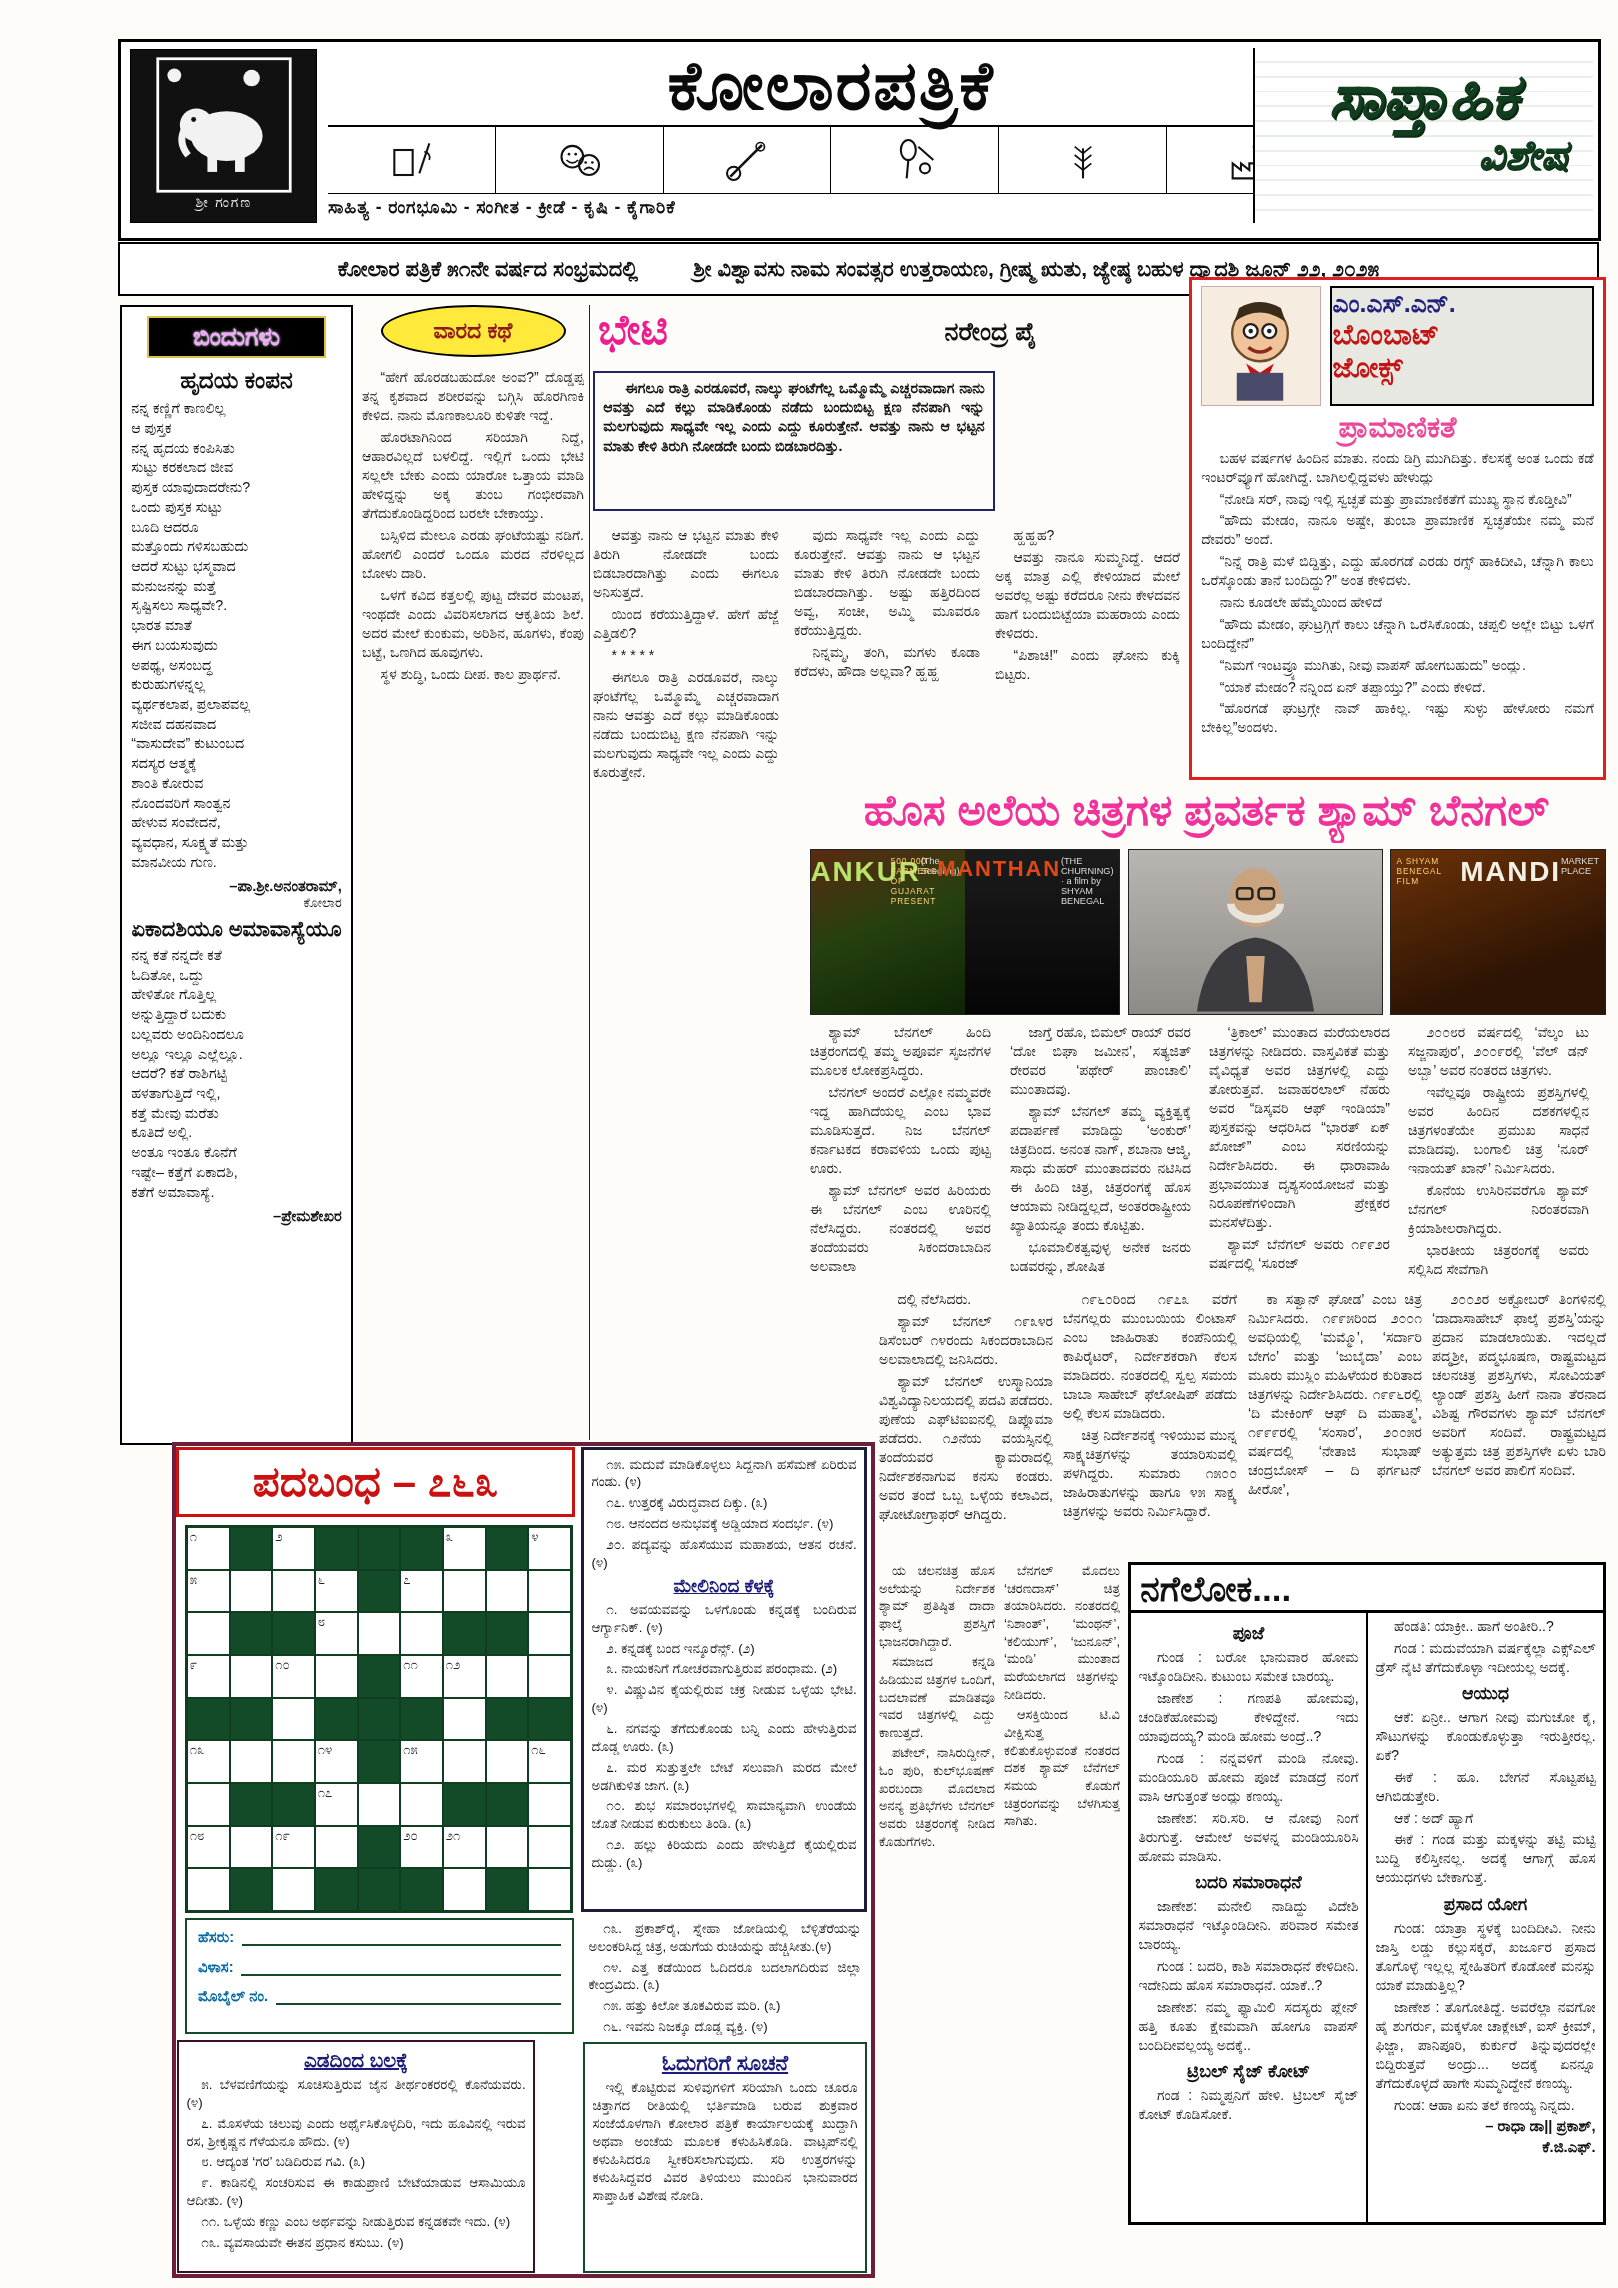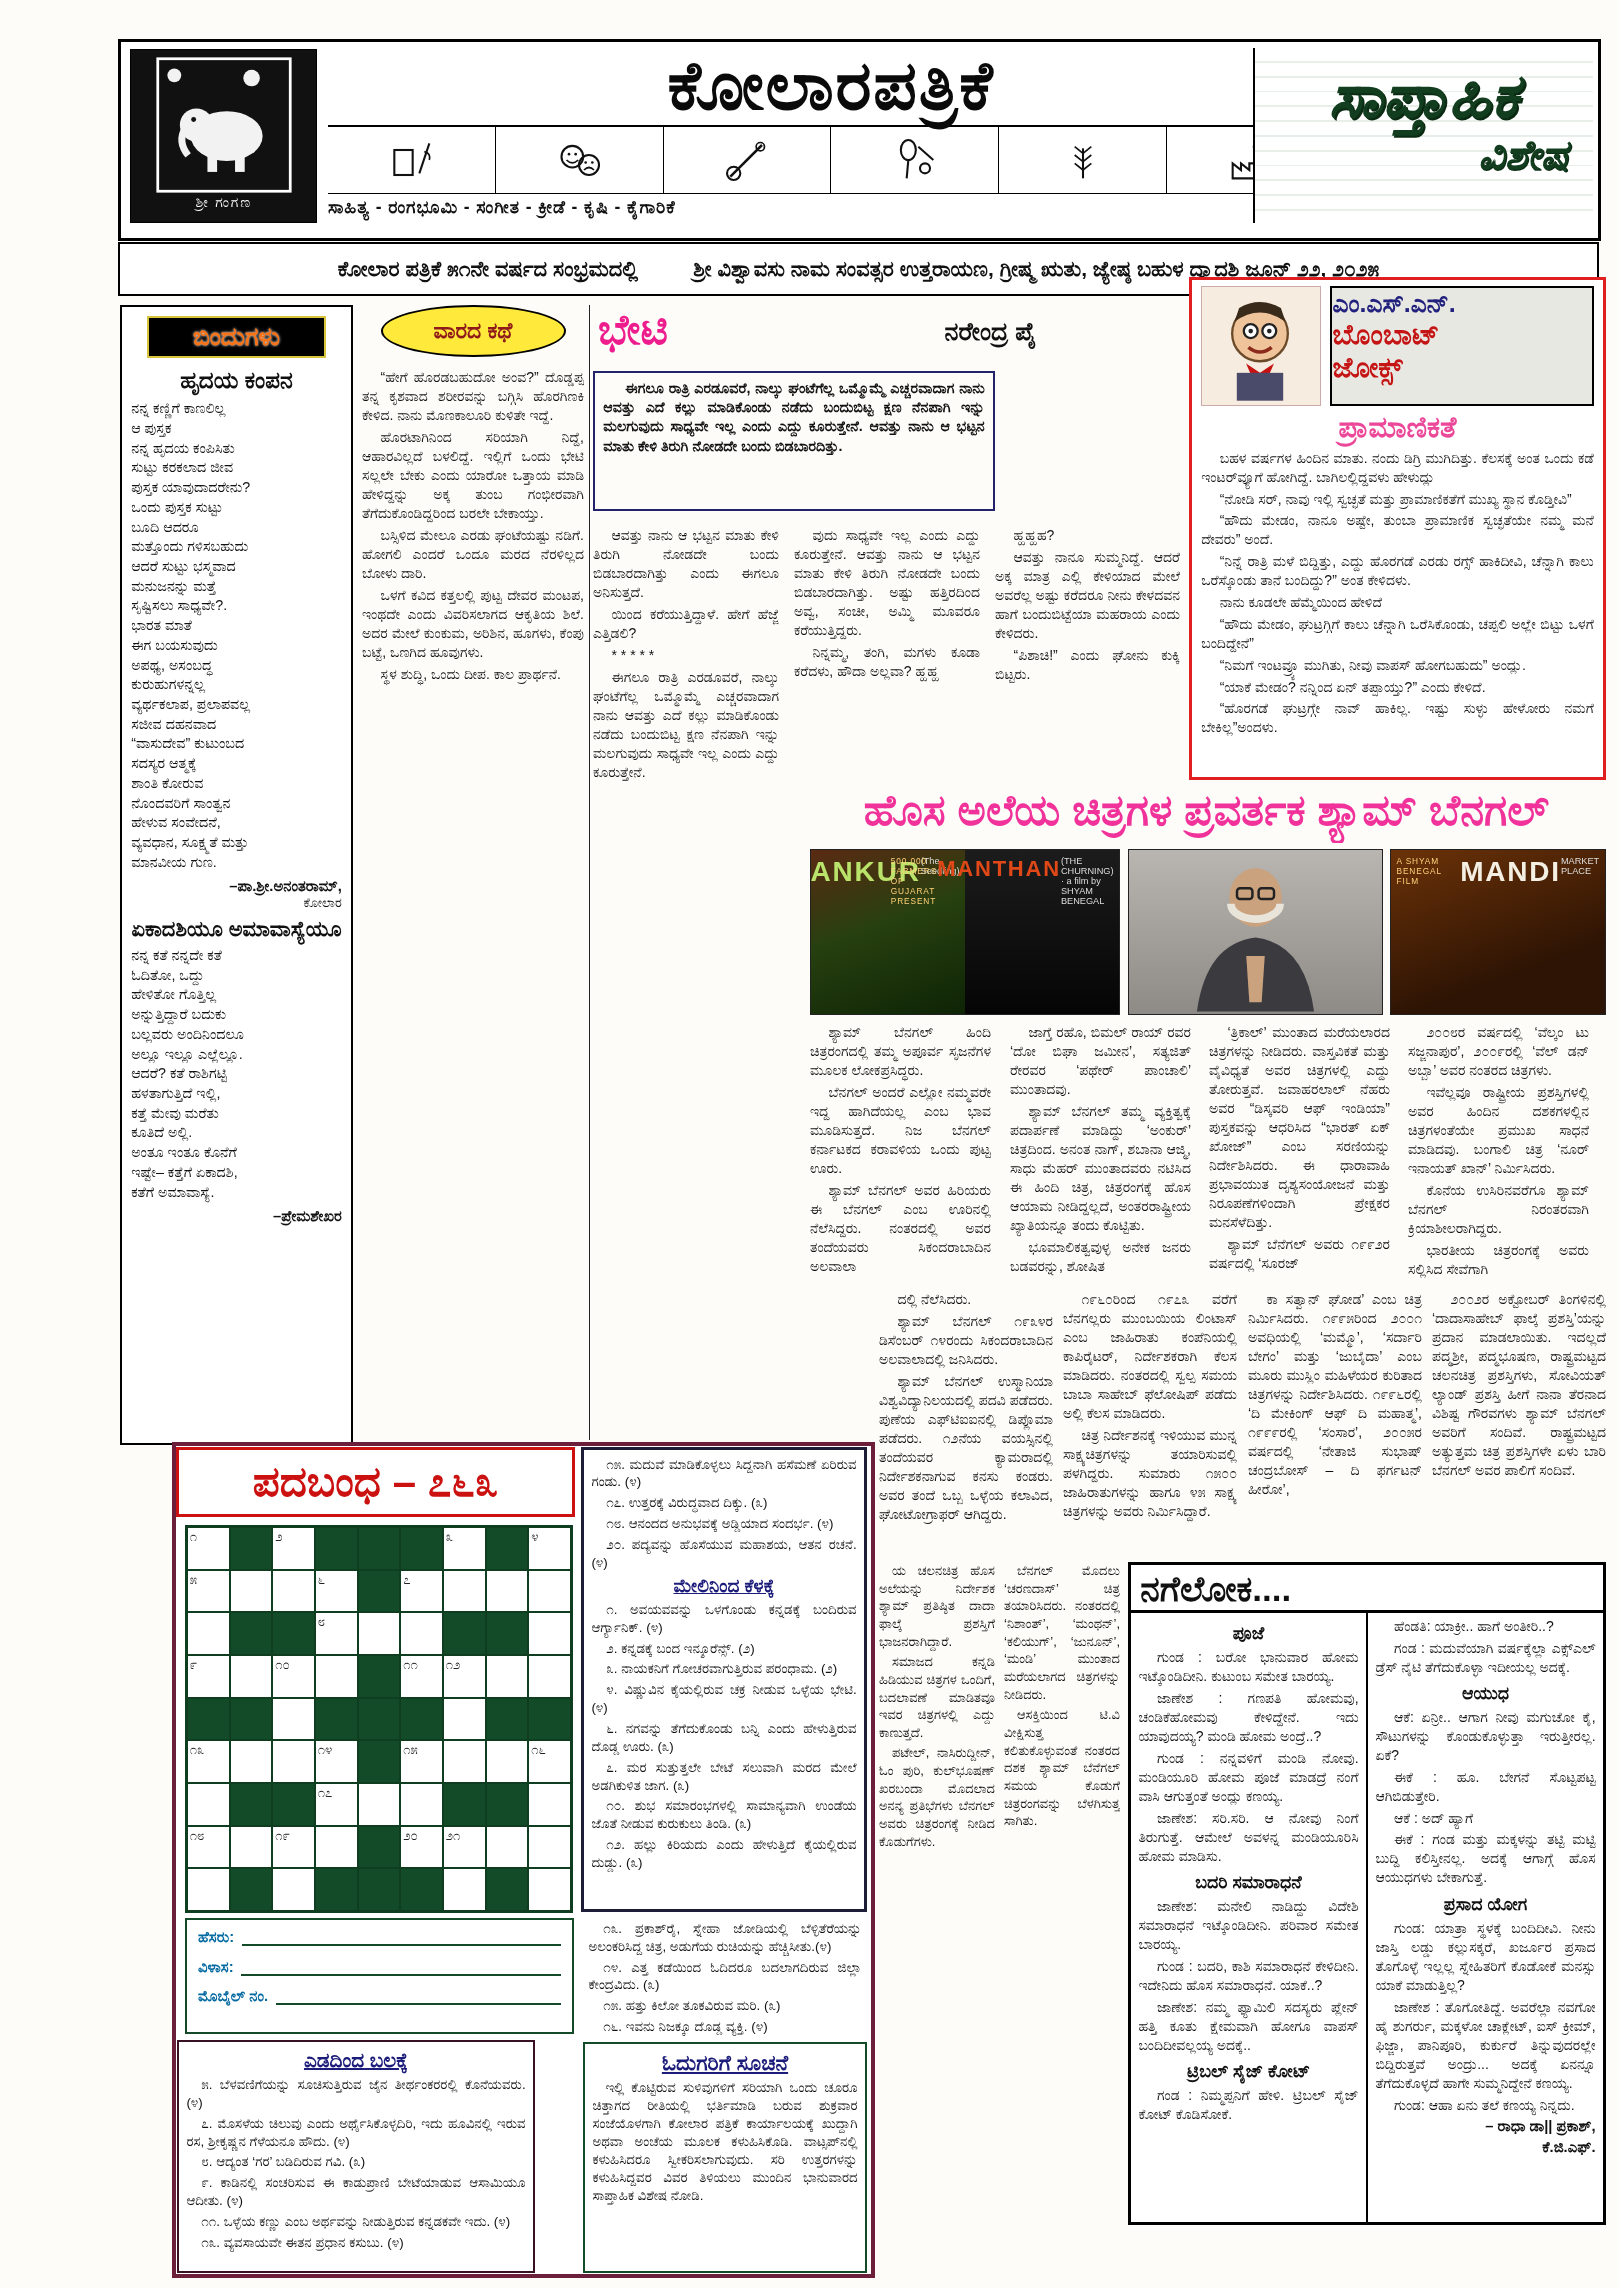--- a/index.html
+++ b/index.html
@@ -33,21 +33,21 @@
   .para{font-size:14px;line-height:1.36;text-align:justify;text-indent:18.5px;margin:0 0 2.8px;}
   .pline{font-size:14.3px;line-height:1.38;}
   .clue{font-size:13.4px;line-height:1.34;text-align:justify;text-indent:14.8px;margin:0 0 2.8px;}
   .subhead{font-size:17.5px;font-weight:bold;text-align:center;margin:6.5px 0 3.7px;}
   .sig{font-size:14.8px;font-weight:bold;text-align:right;margin-top:3.7px;}
   .vrule{width:0;border-left:1.8px solid #222;}
 
   
   .poems{left:120px;top:305px;width:233px;height:1140px;border:2.8px solid #000;background:#fff;padding:7.4px 9.2px;box-sizing:border-box;}
   .badge-bindu{width:175px;margin:1.8px auto 9.2px;background:#000;border:2.8px solid #d8c53e;
-               color:#f97316;font-size:25px;font-weight:bold;text-align:center;padding:3.7px 0;
+               color:#f0abfc;font-size:25px;font-weight:bold;text-align:center;padding:3.7px 0;
                text-shadow:0 0 2.8px #fff;}
   .poem-title{font-size:23px;font-weight:bold;text-align:center;margin:5.5px 0;}
   .poem-author{font-size:14.8px;font-weight:bold;text-align:right;margin:5.5px 0 1.8px;}
   .poem-author small{display:block;font-weight:normal;font-size:13px;}
 
   
   .storycol{left:362px;top:305px;width:222px;height:1140px;}
   .badge-story{width:181px;height:48px;margin:0 auto 11px;background:#ffe93a;border:2.8px solid #000;
                border-radius:50%;display:flex;align-items:center;justify-content:center;
                color:#8f1a1a;font-size:22px;font-weight:bold;}

